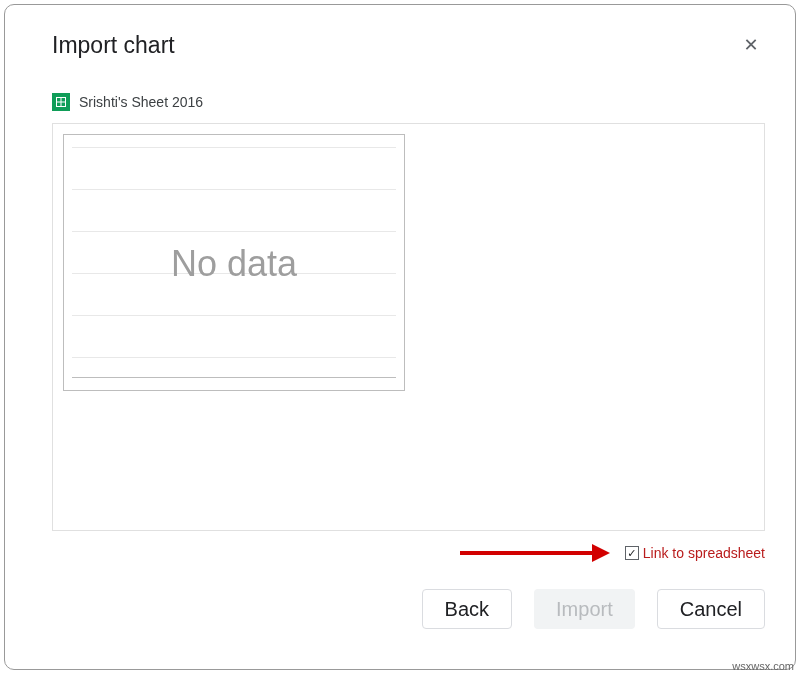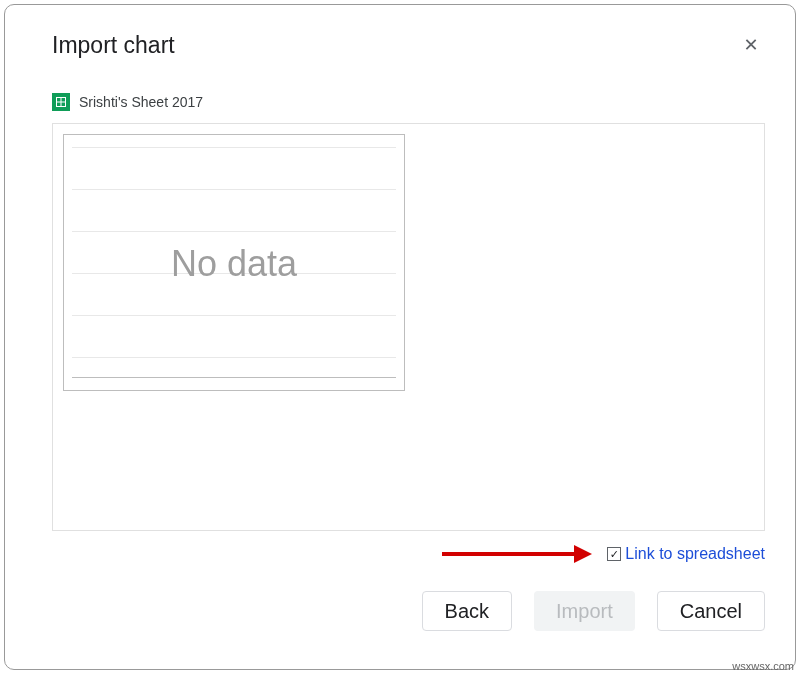--- a/index.html
+++ b/index.html
@@ -88,21 +88,21 @@
       margin-top: 14px;
     }
     .checkbox-inner { display: flex; align-items: center; gap: 4px; position: relative; }
     .cb {
       width: 14px; height: 14px;
       border: 1px solid #5f6368;
       display: flex; align-items: center; justify-content: center;
       font-size: 11px; color: #202124;
       cursor: pointer;
     }
-    .cb-label { font-size: 16px; color: #1d4ed8; }
+    .cb-label { font-size: 14px; color: #b91c1c; }
     .arrow {
       position: absolute;
       left: -165px;
       top: 50%;
       transform: translateY(-50%);
       width: 150px;
       height: 14px;
     }
     .arrow-line { position:absolute; left:0; top:5px; height:4px; width:132px; background:#d20000; }
     .arrow-head {
@@ -154,21 +154,21 @@
   </div>
 
   <div class="source-row">
     <div class="sheets-icon">
       <svg viewBox="0 0 24 24">
           <rect x="3" y="3" width="18" height="18" fill="none" stroke="#fff" stroke-width="2"></rect>
           <line x1="3" y1="12" x2="21" y2="12" stroke="#fff" stroke-width="2"></line>
           <line x1="12" y1="3" x2="12" y2="21" stroke="#fff" stroke-width="2"></line>
         </svg>
     </div>
-    <div class="source-name">Srishti's Sheet 2017</div>
+    <div class="source-name">Srishti's Sheet 2016</div>
   </div>
 
   <div class="preview-area">
     <div class="chart-thumb">
       <div class="chart-inner">
         <div class="gridline" style="top:6px"></div>
         <div class="gridline" style="top:48px"></div>
         <div class="gridline" style="top:90px"></div>
         <div class="gridline" style="top:132px"></div>
         <div class="gridline" style="top:174px"></div>

